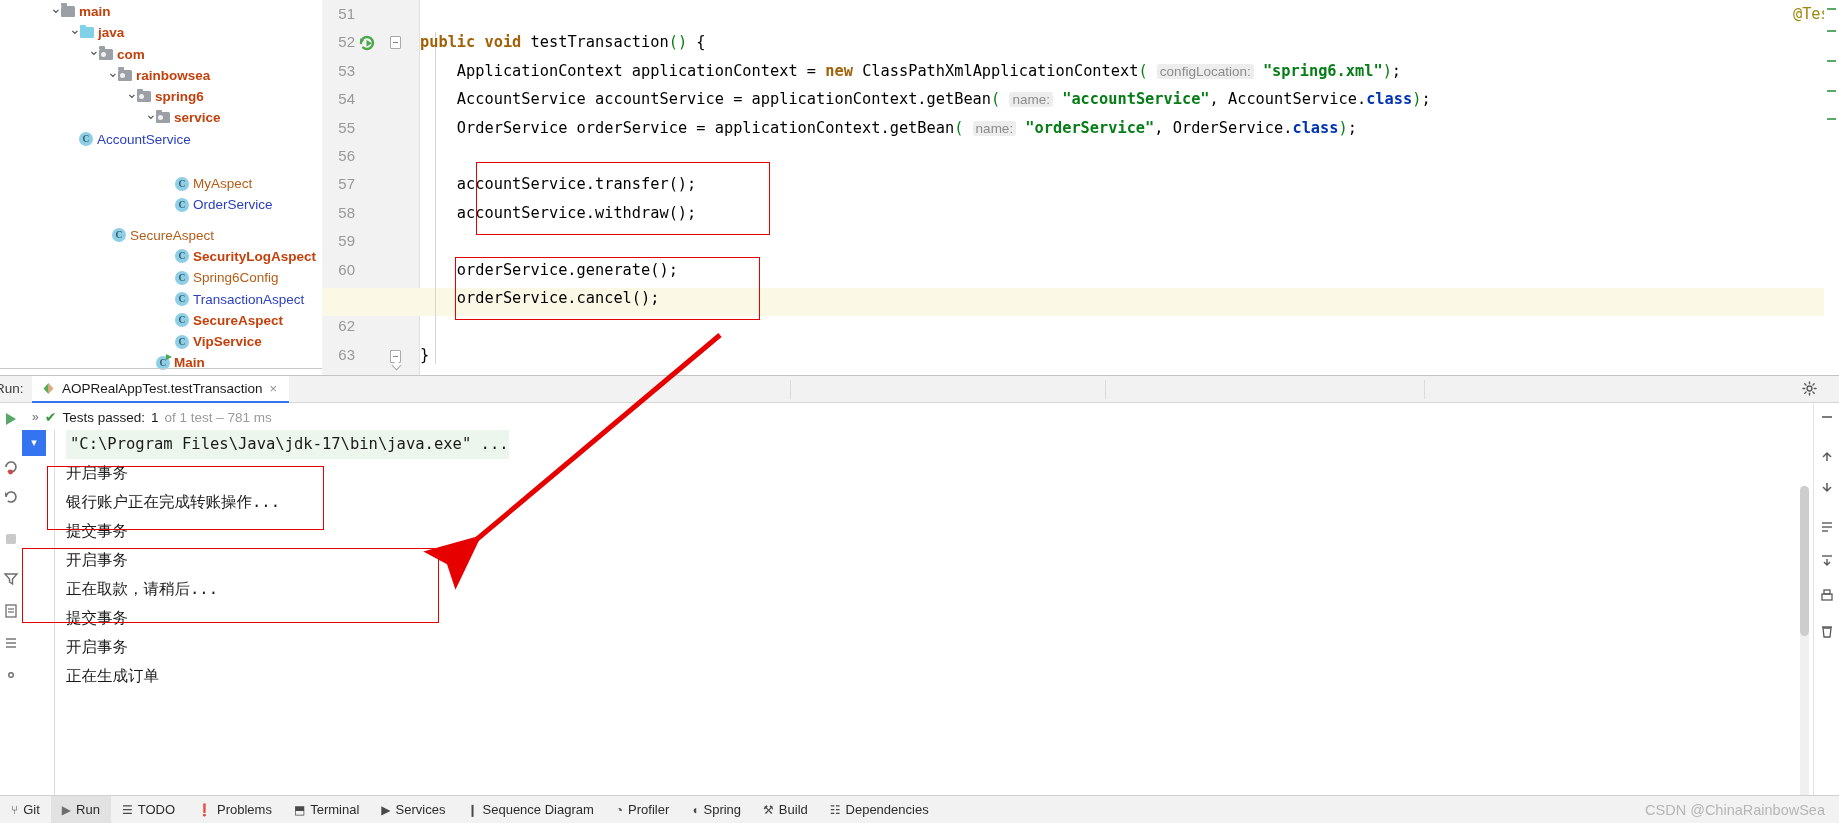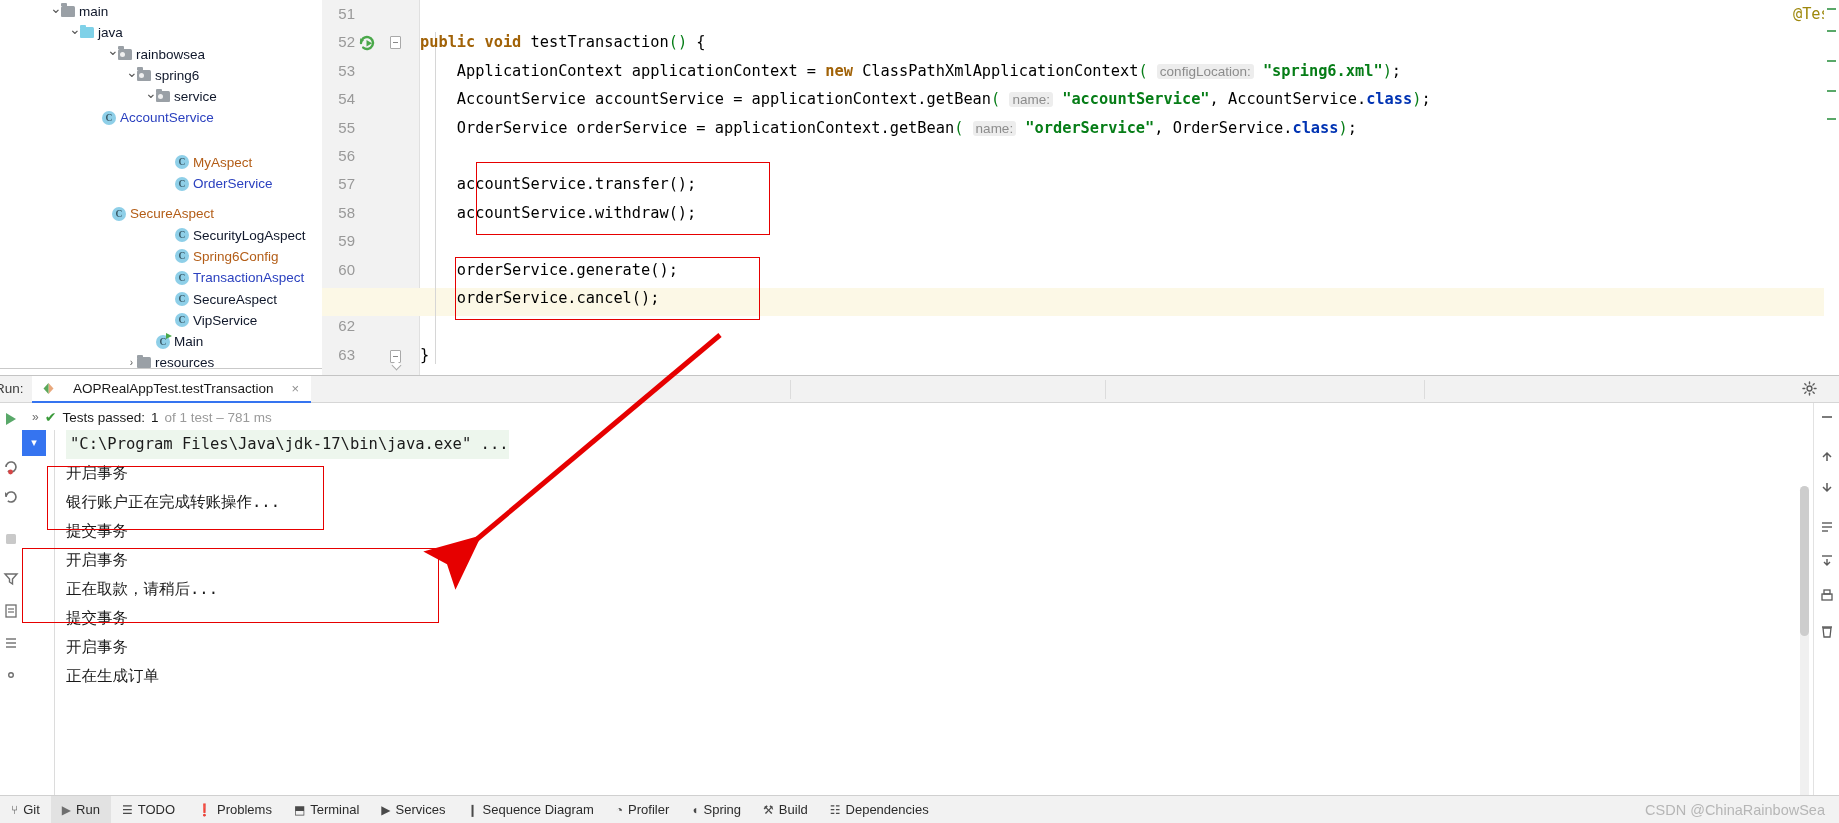--- a/index.html
+++ b/index.html
@@ -46,21 +46,21 @@
     font-weight:bold; font-family:"Liberation Serif", serif;
   }
   .cls.runnable::after{
     content:""; position:absolute; right:-2px; top:-2px;
     width:0;height:0;border-left:6px solid #4aa84a;
     border-top:3.5px solid transparent;border-bottom:3.5px solid transparent;
   }
   .tlabel { vertical-align:middle; }
   .c-blue { color:#2b41bf; }
   .c-orange { color:#b35d17; }
-  .c-black { color:#0f172a; }
+  .c-black { color:#c2410c;font-weight:bold; }
 
   
   #tree-bottom-line{
     position:absolute; left:0; top:368px; width:322px; height:1px; background:#c9c9c9;
   }
 
   
   #gutter {
     position:absolute; left:322px; top:0; width:98px; height:375px;
     background:#f2f2f2; border-right:1px solid #e0e0e0;
@@ -134,21 +134,21 @@
   }
   #runtabs {
     position:absolute; left:0; top:0; width:1839px; height:27px;
     background:#f2f2f2; border-bottom:1px solid #d6d6d6;
   }
   #runlabel {
     position:absolute; left:-5px; top:5px; font-size:13.5px; color:#3b3b3b;
   }
   #tabchip {
     position:absolute; left:32px; top:0; height:27px; background:#fff;
-    padding:0 12px 0 10px; display:flex; align-items:center; gap:18px;
+    padding:0 12px 0 10px; display:flex; align-items:center; gap:7px;
     border-bottom:2px solid #3574f0;
   }
   #tabchip .ttext { font-size:13.5px; color:#1a1a1a; }
   #tabchip .tclose { color:#909090; font-size:13px; }
   .tabdiv { position:absolute; top:4px; width:1px; height:19px; background:#dcdcdc; }
 
   #gear { position:absolute; right:22px; top:5px; }
 
   
   #runside {
@@ -215,24 +215,25 @@
 </head>
 <body>
 
 <div id="root">
 
   <div id="top">
 
     <div id="tree">
         <div class="trow" style="padding-left: 50px;"><span class="chev" style="font-size: 14px; position: relative; top: -3px;">⌄</span><span class="ic folder"></span><span class="tlabel c-black">main</span></div>
         <div class="trow" style="padding-left: 69px;"><span class="chev" style="font-size: 14px; position: relative; top: -3px;">⌄</span><span class="ic folder blue"></span><span class="tlabel c-black">java</span></div>
+        <div class="trow" style="padding-left: 88px;"><span class="chev" style="font-size: 14px; position: relative; top: -3px;">⌄</span><span class="ic folder src"></span><span class="tlabel c-black">com</span></div>
         <div class="trow" style="padding-left: 107px;"><span class="chev" style="font-size: 14px; position: relative; top: -3px;">⌄</span><span class="ic folder src"></span><span class="tlabel c-black">rainbowsea</span></div>
         <div class="trow" style="padding-left: 126px;"><span class="chev" style="font-size: 14px; position: relative; top: -3px;">⌄</span><span class="ic folder src"></span><span class="tlabel c-black">spring6</span></div>
         <div class="trow" style="padding-left: 145px;"><span class="chev" style="font-size: 14px; position: relative; top: -3px;">⌄</span><span class="ic folder src"></span><span class="tlabel c-black">service</span></div>
-        <div class="trow" style="padding-left: 91px;"><span class="chev"></span><span class="ic cls">C</span><span class="tlabel c-blue">AccountService</span></div>
+        <div class="trow" style="padding-left: 68px;"><span class="chev"></span><span class="ic cls">C</span><span class="tlabel c-blue">AccountService</span></div>
         <div class="trow" style="padding-left: 164px; margin-top: 23px;"><span class="chev"></span><span class="ic cls">C</span><span class="tlabel c-orange">MyAspect</span></div>
         <div class="trow" style="padding-left: 164px;"><span class="chev"></span><span class="ic cls">C</span><span class="tlabel c-blue">OrderService</span></div>
         <div class="trow" style="padding-left: 101px; margin-top: 9px;"><span class="chev"></span><span class="ic cls">C</span><span class="tlabel c-orange">SecureAspect</span></div>
         <div class="trow" style="padding-left: 164px;"><span class="chev"></span><span class="ic cls">C</span><span class="tlabel c-black">SecurityLogAspect</span></div>
         <div class="trow" style="padding-left: 164px;"><span class="chev"></span><span class="ic cls">C</span><span class="tlabel c-orange">Spring6Config</span></div>
         <div class="trow" style="padding-left: 164px;"><span class="chev"></span><span class="ic cls">C</span><span class="tlabel c-blue">TransactionAspect</span></div>
         <div class="trow" style="padding-left: 164px;"><span class="chev"></span><span class="ic cls">C</span><span class="tlabel c-black">SecureAspect</span></div>
         <div class="trow" style="padding-left: 164px;"><span class="chev"></span><span class="ic cls">C</span><span class="tlabel c-black">VipService</span></div>
         <div class="trow" style="padding-left: 145px;"><span class="chev"></span><span class="ic cls runnable">C</span><span class="tlabel c-black">Main</span></div>
         <div class="trow" style="padding-left: 126px;"><span class="chev">›</span><span class="ic folder"></span><span class="tlabel c-black">resources</span></div>

